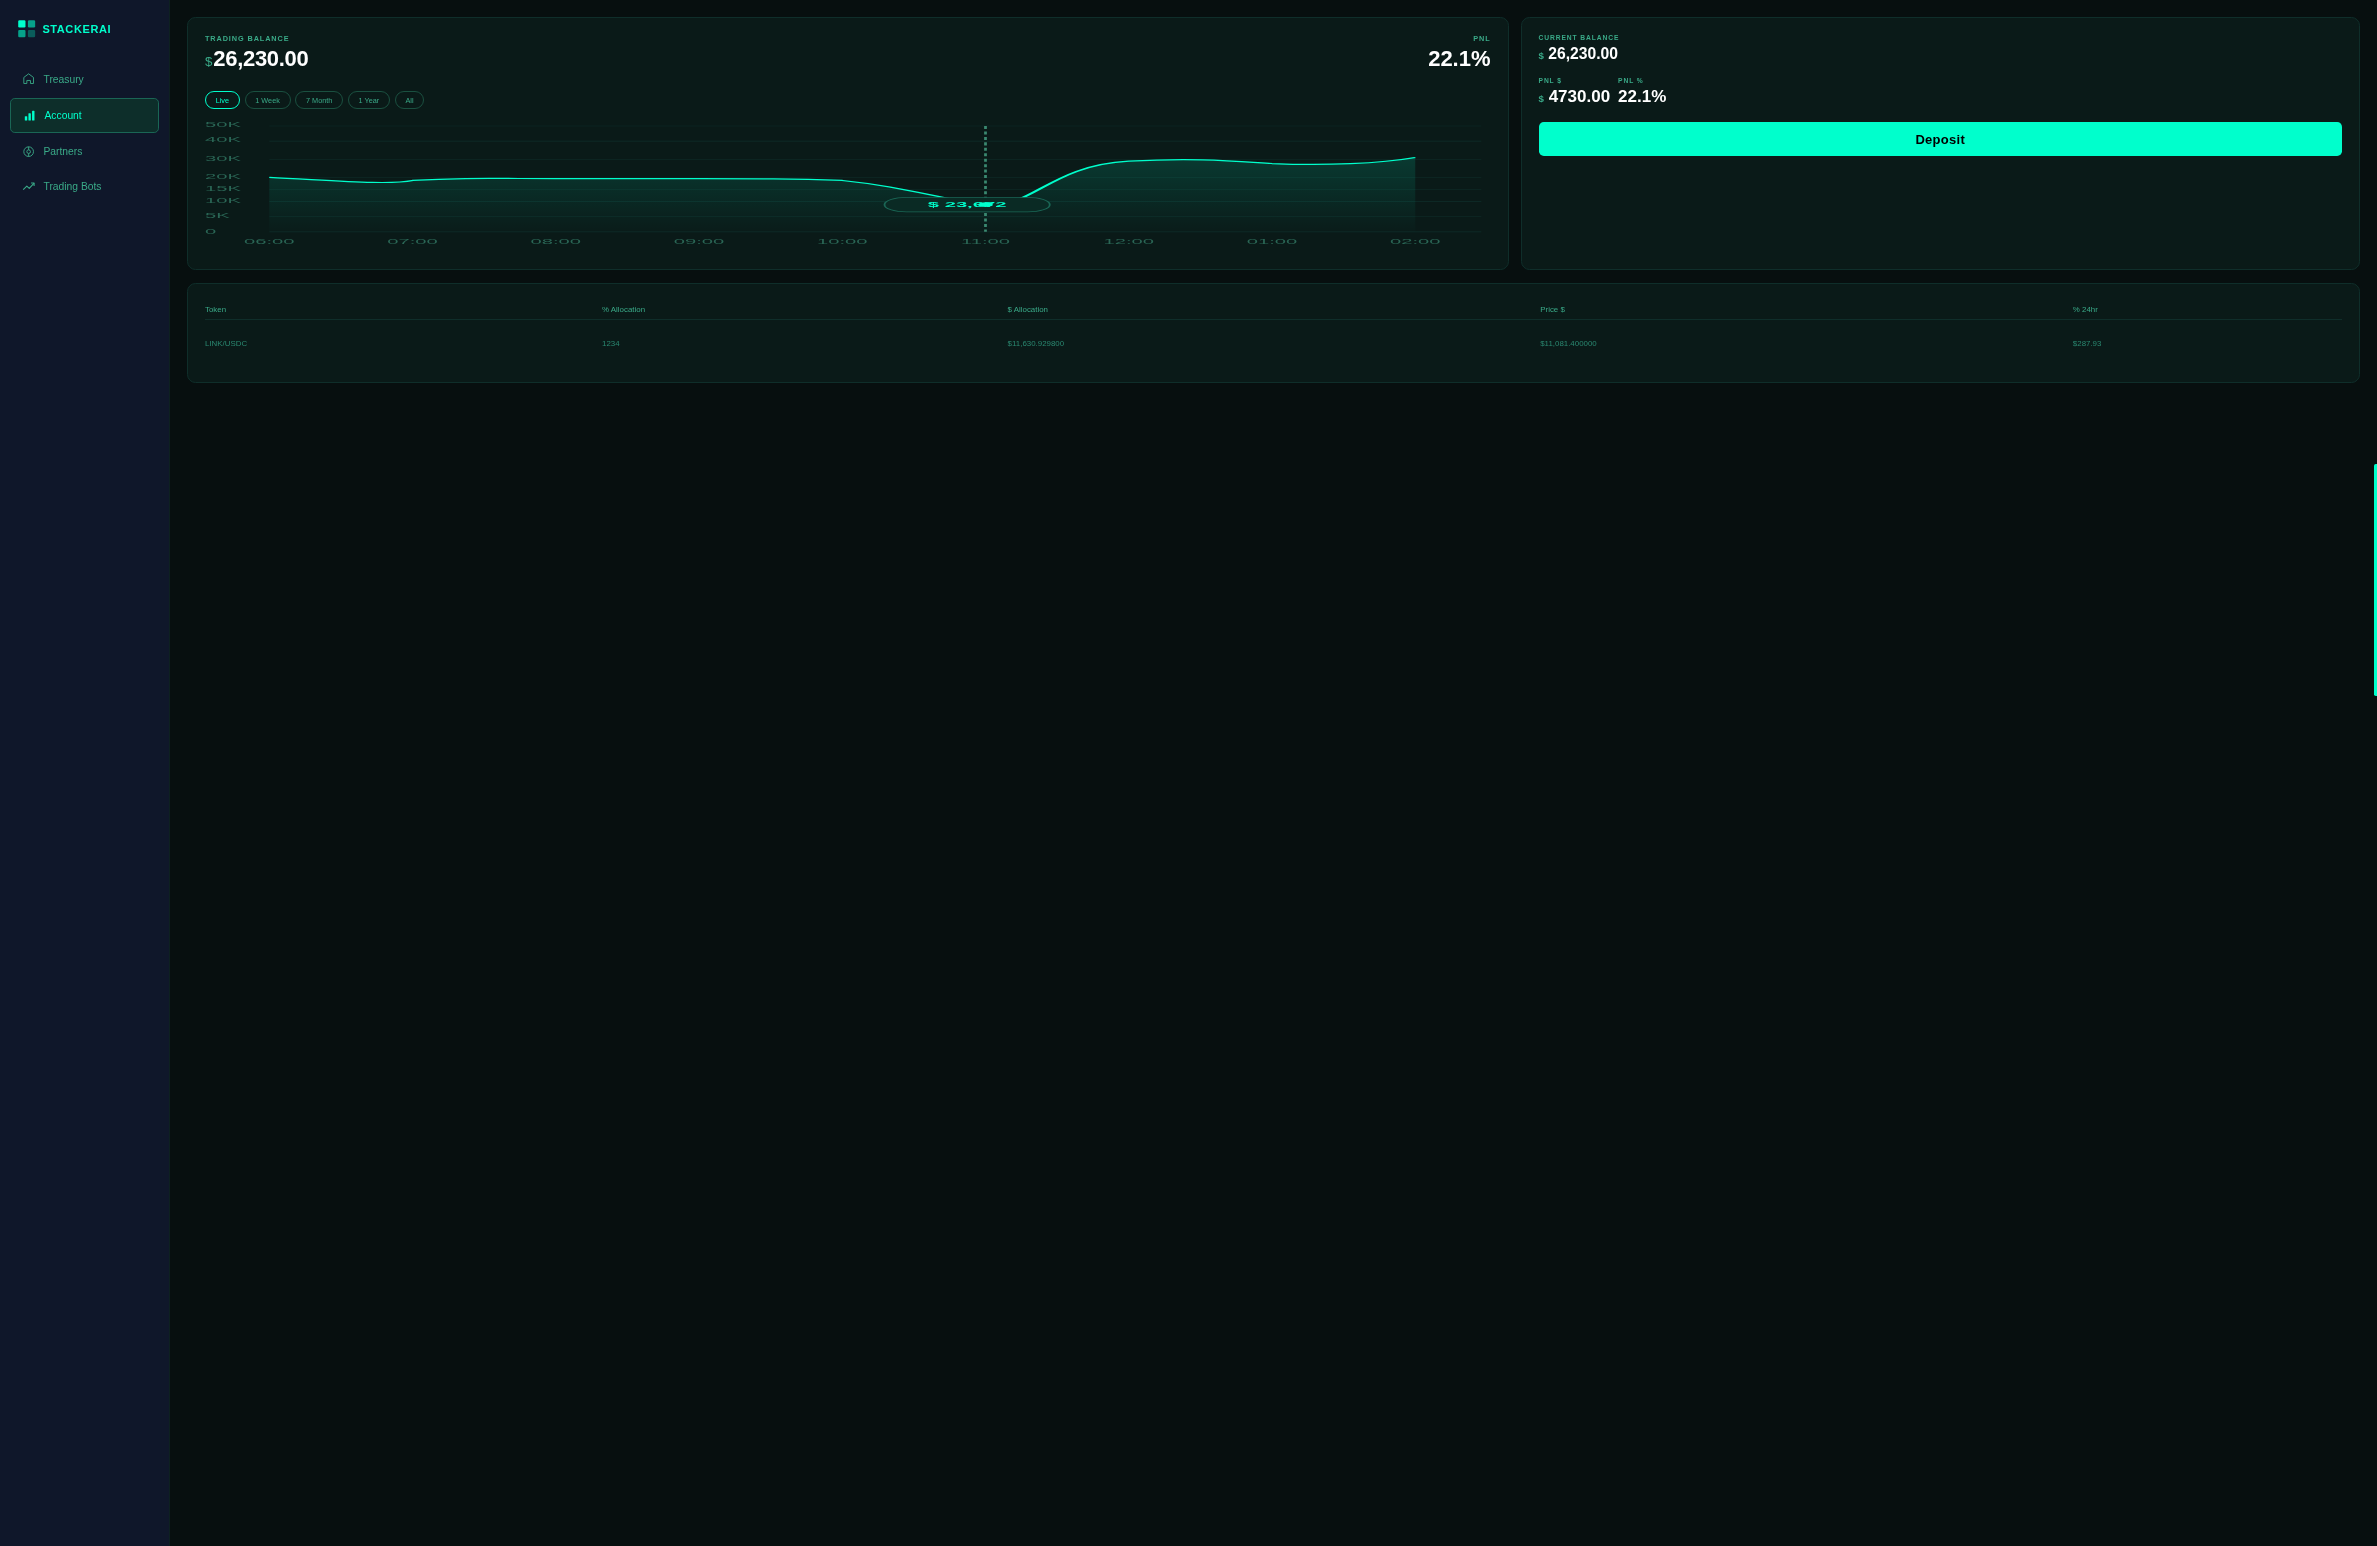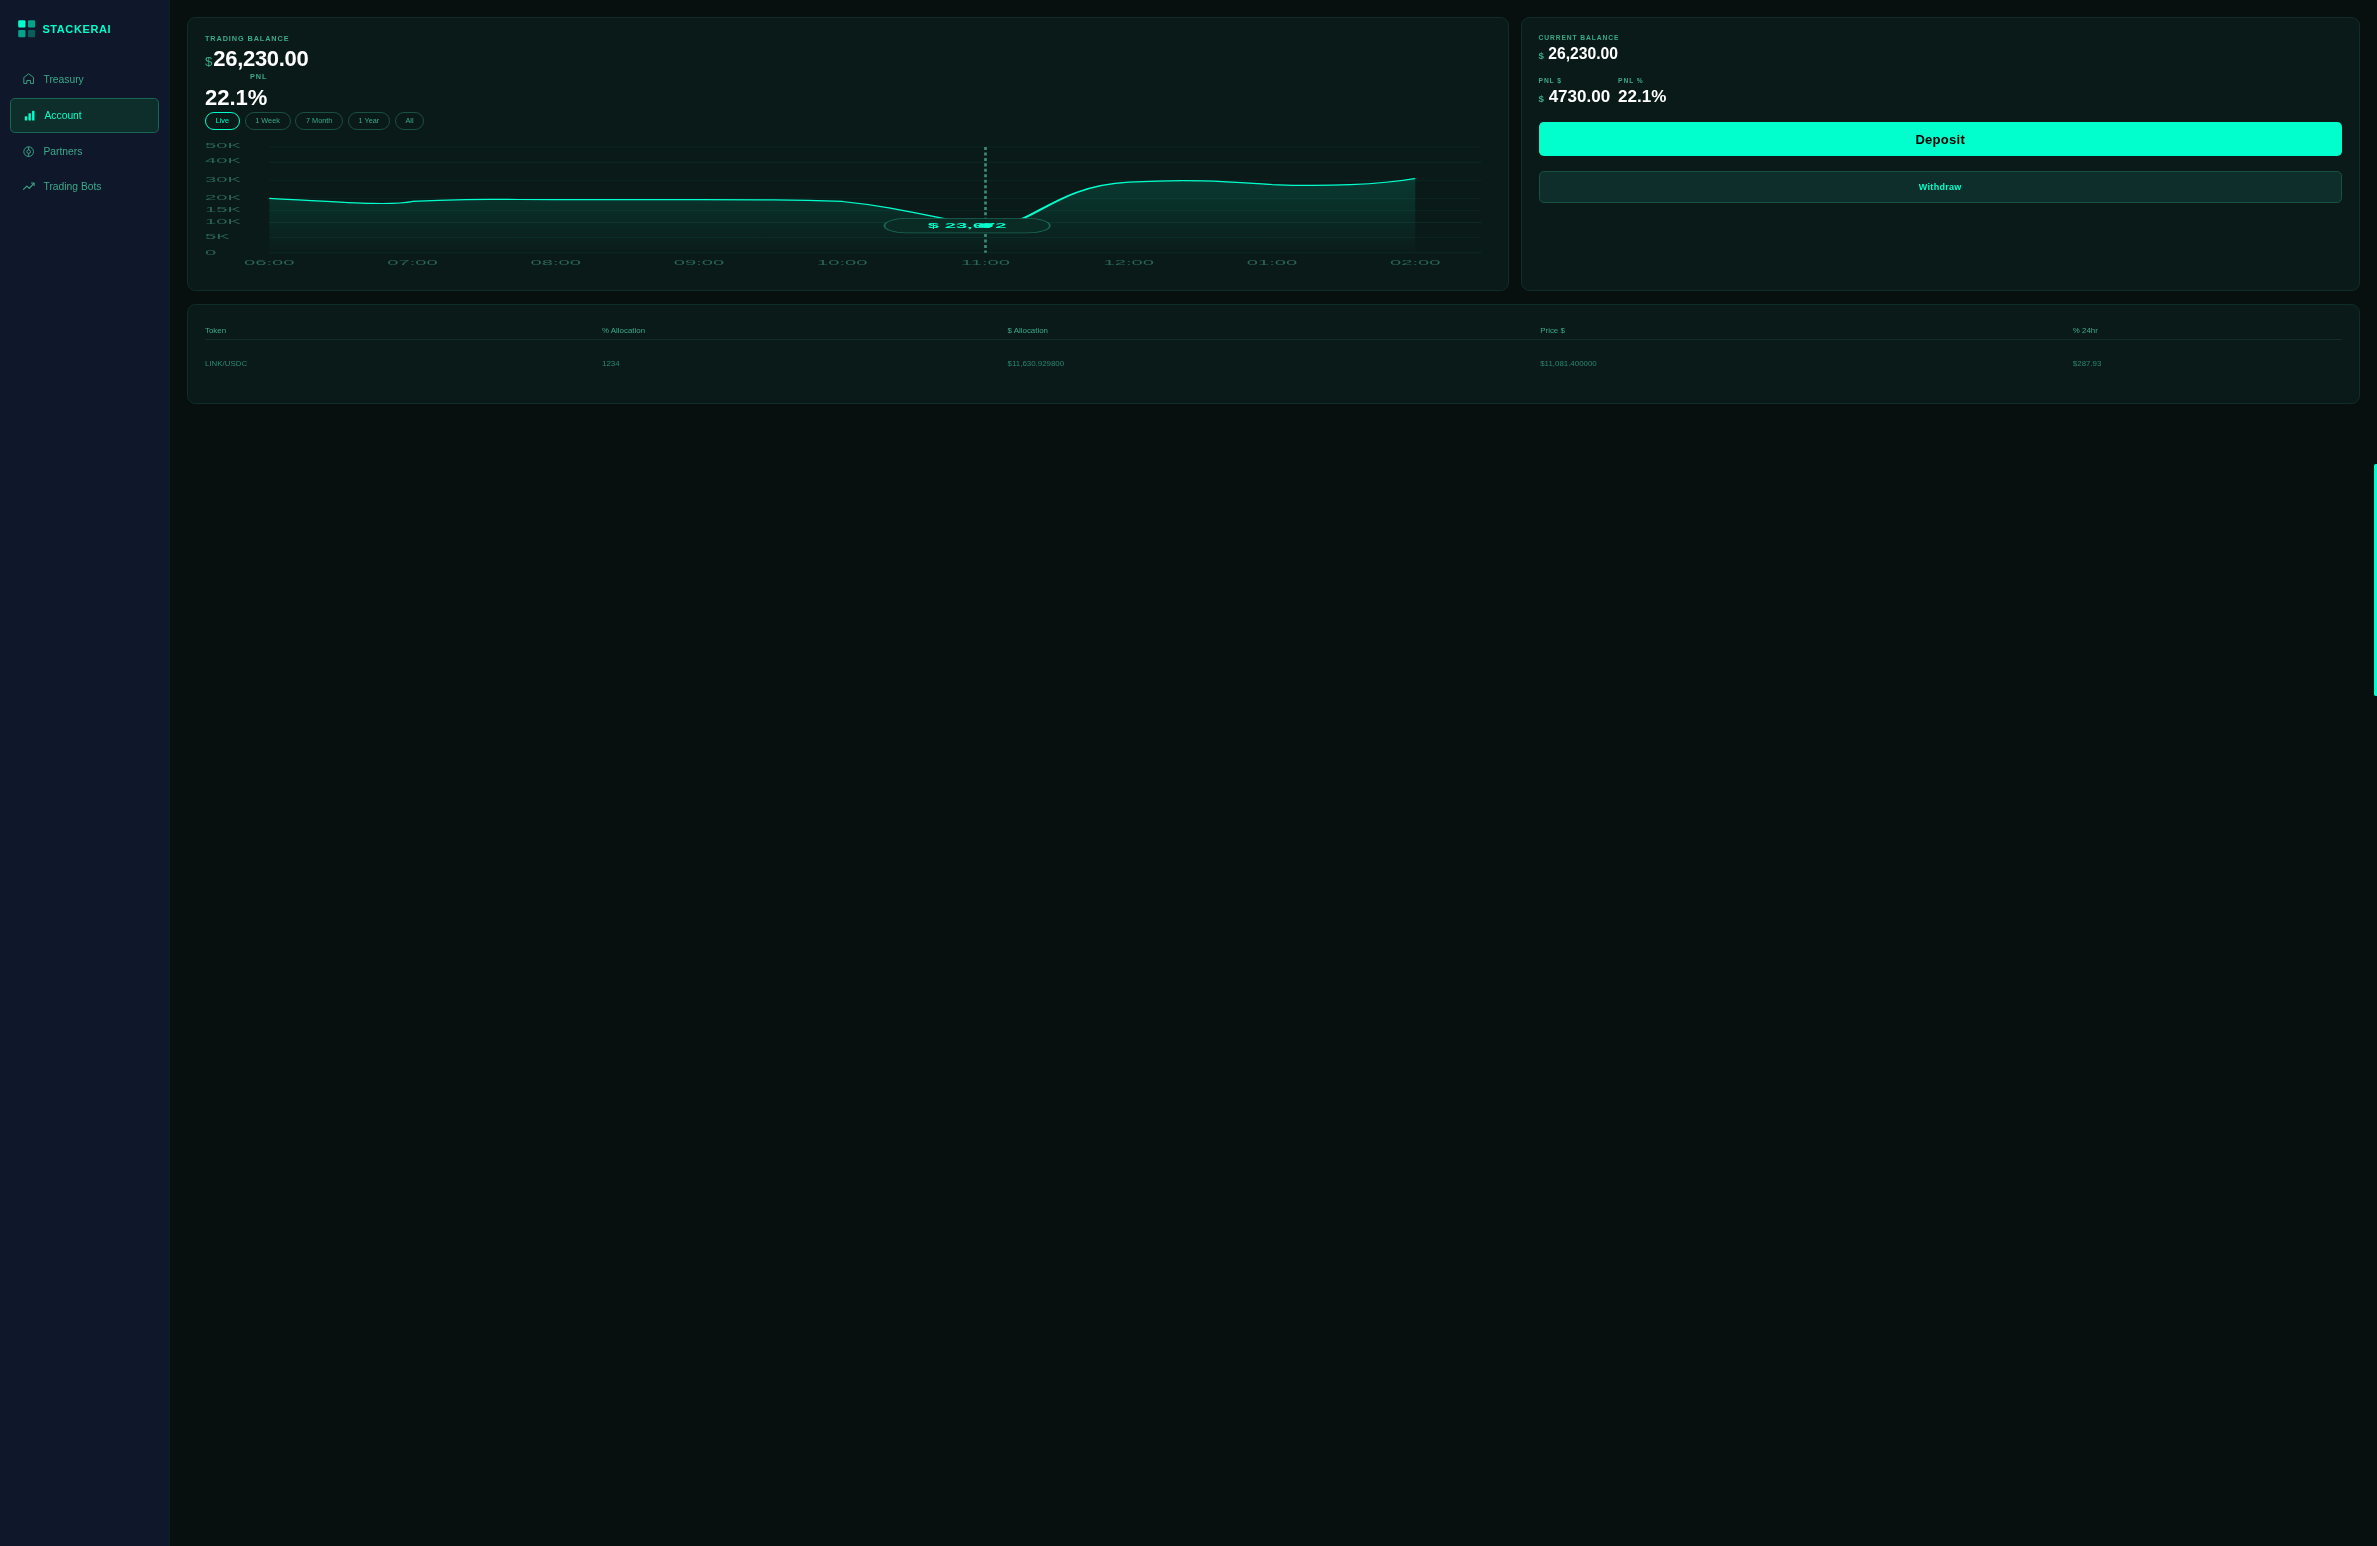--- a/index.html
+++ b/index.html
@@ -106,22 +106,21 @@
 
     .balance-card {
       flex: 1;
     }
 
     
     .chart-header {
       display: flex;
       justify-content: space-between;
       align-items: flex-start;
-      margin-bottom: 1px;
-      flex-direction: column;
+      margin-bottom: 19px;
     }
     .trading-balance-label {
       color: #3aaa88;
       font-size: 7.3px;
       font-weight: 600;
       letter-spacing: 0.9px;
       text-transform: uppercase;
       margin-bottom: 3.6px;
     }
     .trading-balance-value {
@@ -483,21 +482,20 @@
             <span class="currency">$</span> <span>4730.00</span>
           </div>
         </div>
         <div class="pnl-col">
           <div class="pnl-col-label">PNL %</div>
           <div class="pnl-col-value">22.1%</div>
         </div>
       </div>
 
       <button class="deposit-btn">Deposit</button>
-      <button class="withdraw-btn">Withdraw</button>
     </div>
   </div>
 
   <div class="positions-card">
     <table class="positions-table">
       <thead>
         <tr>
           <th>Token</th>
           <th>% Allocation</th>
           <th>$ Allocation</th>

